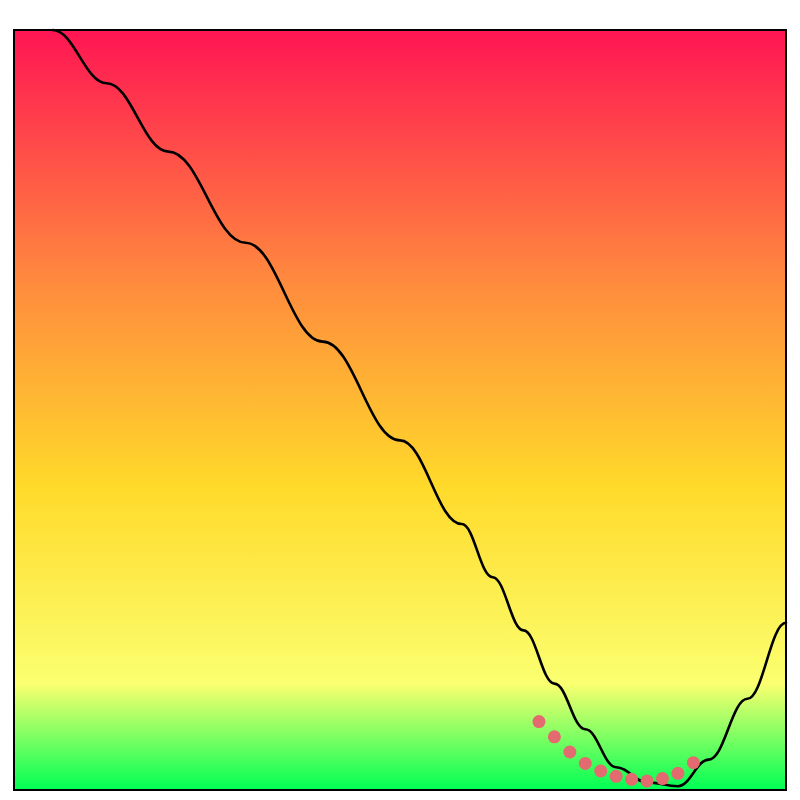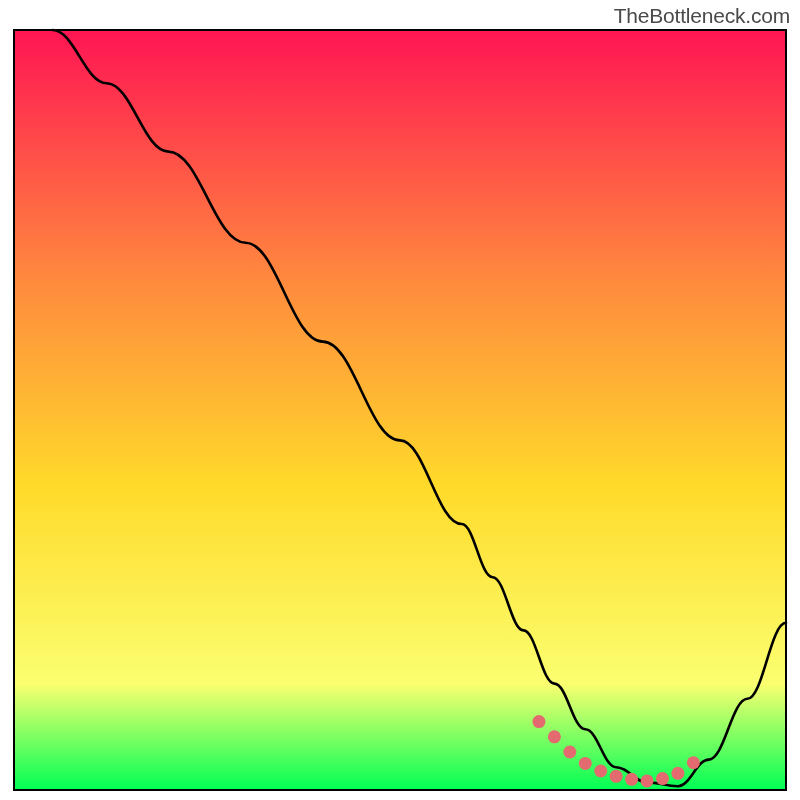--- a/index.html
+++ b/index.html
@@ -32,21 +32,20 @@
     top: 0;
     width: 800px;
     height: 800px;
   }
 </style>
 </head>
 <body>
 
 <div class="stage">
 
-  <div class="watermark">TheBottleneck.com</div>
 
   <svg class="gradient-plot" viewBox="0 0 800 800" xmlns="http://www.w3.org/2000/svg">
     <defs>
       <linearGradient id="bg-grad" x1="0" y1="0" x2="0" y2="1">
         <stop id="stop-top" offset="0%" stop-color="#ff1553"></stop>
         <stop id="stop-upper-mid" offset="33%" stop-color="#ff8a3e"></stop>
         <stop id="stop-mid" offset="60%" stop-color="#ffda2a"></stop>
         <stop id="stop-lower-mid" offset="86%" stop-color="#fbff70"></stop>
         <stop id="stop-bottom" offset="100%" stop-color="#00ff55"></stop>
       </linearGradient>

